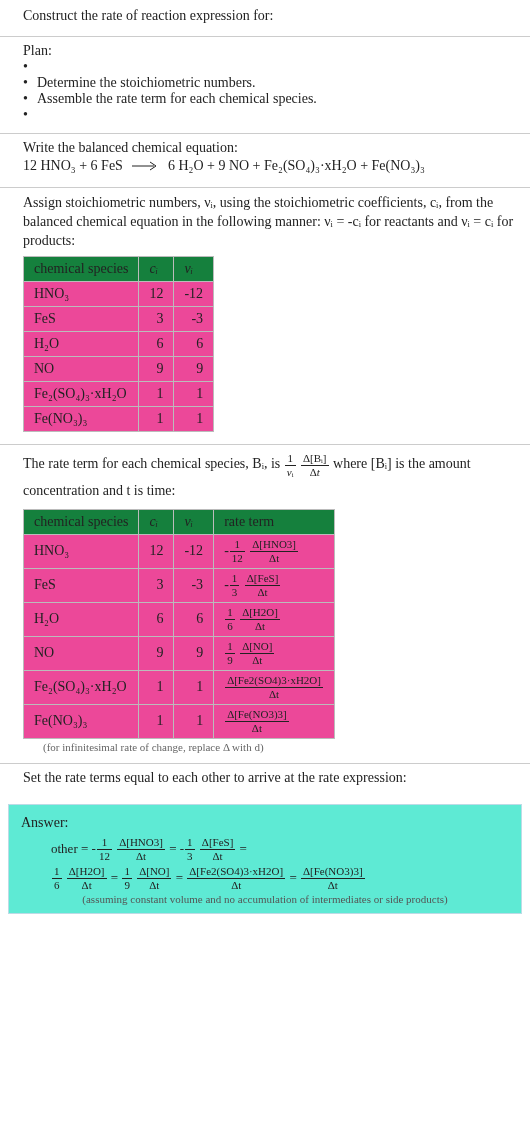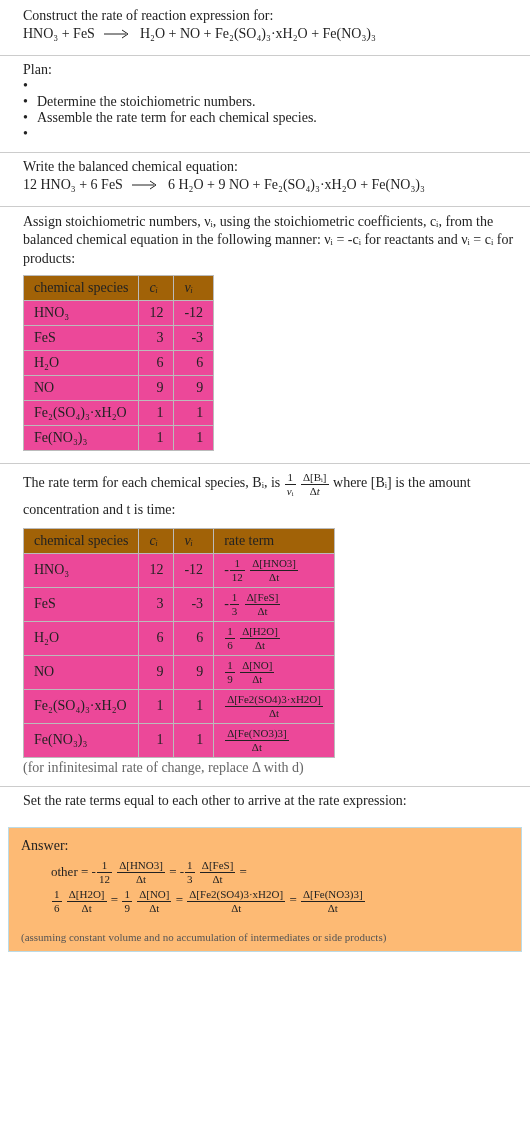--- a/index.html
+++ b/index.html
@@ -31,40 +31,41 @@
     margin-bottom: 2px;
   }
   table.data th, table.data td {
     border: 1px solid #bbb;
     padding: 4px 10px;
     text-align: left;
     font-weight: normal;
     background: #ec4899;
   }
   table.data th {
-    background: #a16207;
+    background: #15803d;
   }
   table.data td.num { text-align: right; }
   .note {
-    font-size: 14px;
+    font-size: 11px;
     color: #666;
     margin-top: 2px;
+    margin-left: 20px;
   }
   .answer-box {
-    background: #fdba74;
+    background: #5eead4;
     border: 1px solid #bcdbe6;
     padding: 10px 12px 8px 12px;
     margin: 8px 8px 12px 8px;
   }
   .answer-title { margin-bottom: 4px; }
   .answer-note {
     font-size: 11px;
     color: #555;
-    text-align: left;
-    margin-top: 16px;
+    text-align: center;
+    margin-top: 1px;
   }
   .frac {
     display: inline-block;
     vertical-align: middle;
     text-align: center;
     font-size: 11px;
     line-height: 1;
     margin: 0 1px;
   }
   .frac .num { display: block; padding: 0 2px 1px 2px; border-bottom: 1px solid #222; }
@@ -76,30 +77,20 @@
   }
   .bullet-row { display: flex; }
   .bullet-row .b { width: 14px; }
   .ital { font-style: italic; }
 </style>
 </head>
 <body>
 
 <div class="section">
   <div class="prompt-line">Construct the rate of reaction expression for:</div>
-  <div class="prompt-line chem">
-    <span>HNO₃ + FeS</span>
-    <span class="arrow">
-      <svg width="26" height="10" viewBox="0 0 26 10">
-          <line x1="0" y1="5" x2="22" y2="5" stroke="#222" stroke-width="1"></line>
-          <polyline points="18,1 24,5 18,9" fill="none" stroke="#222" stroke-width="1"></polyline>
-        </svg>
-    </span>
-    <span>H₂O + NO + Fe₂(SO₄)₃·xH₂O + Fe(NO₃)₃</span>
-  </div>
 </div>
 
 <div class="section">
   <div>Plan:</div>
   <div class="bullet-row">
       <div class="b">•</div>
     </div>
   <div class="bullet-row">
       <div class="b">•</div>
       <div>Determine the stoichiometric numbers.</div>

